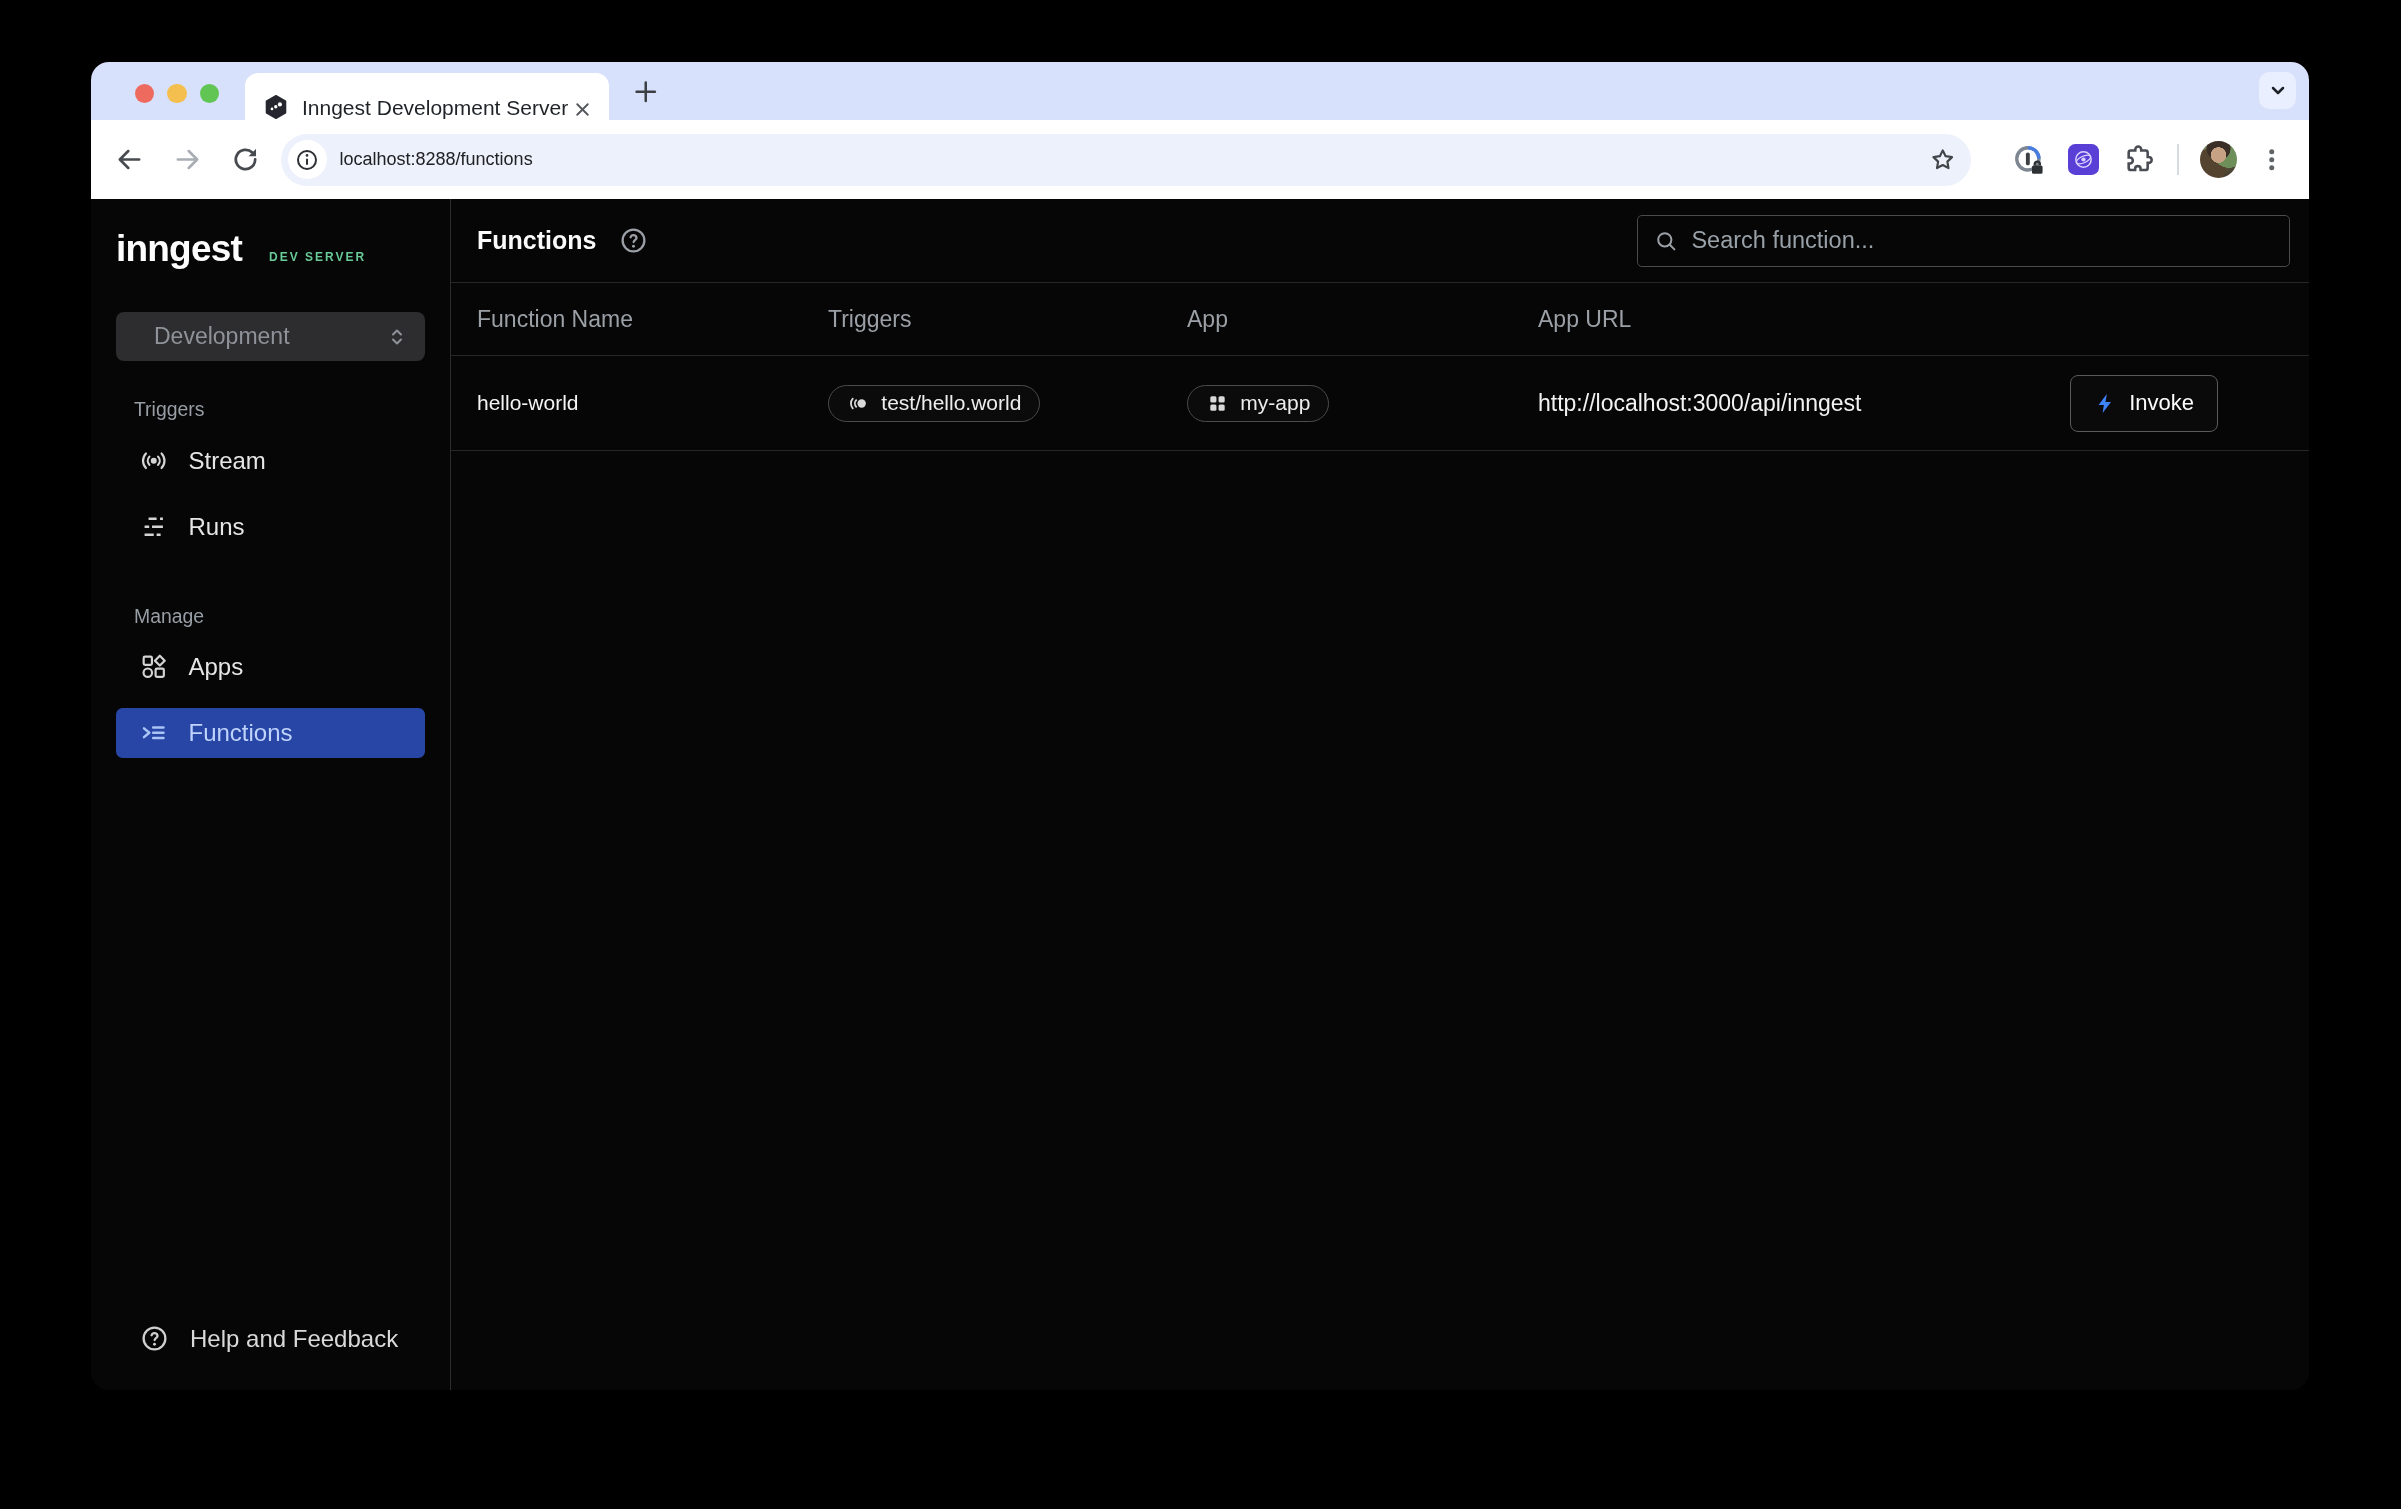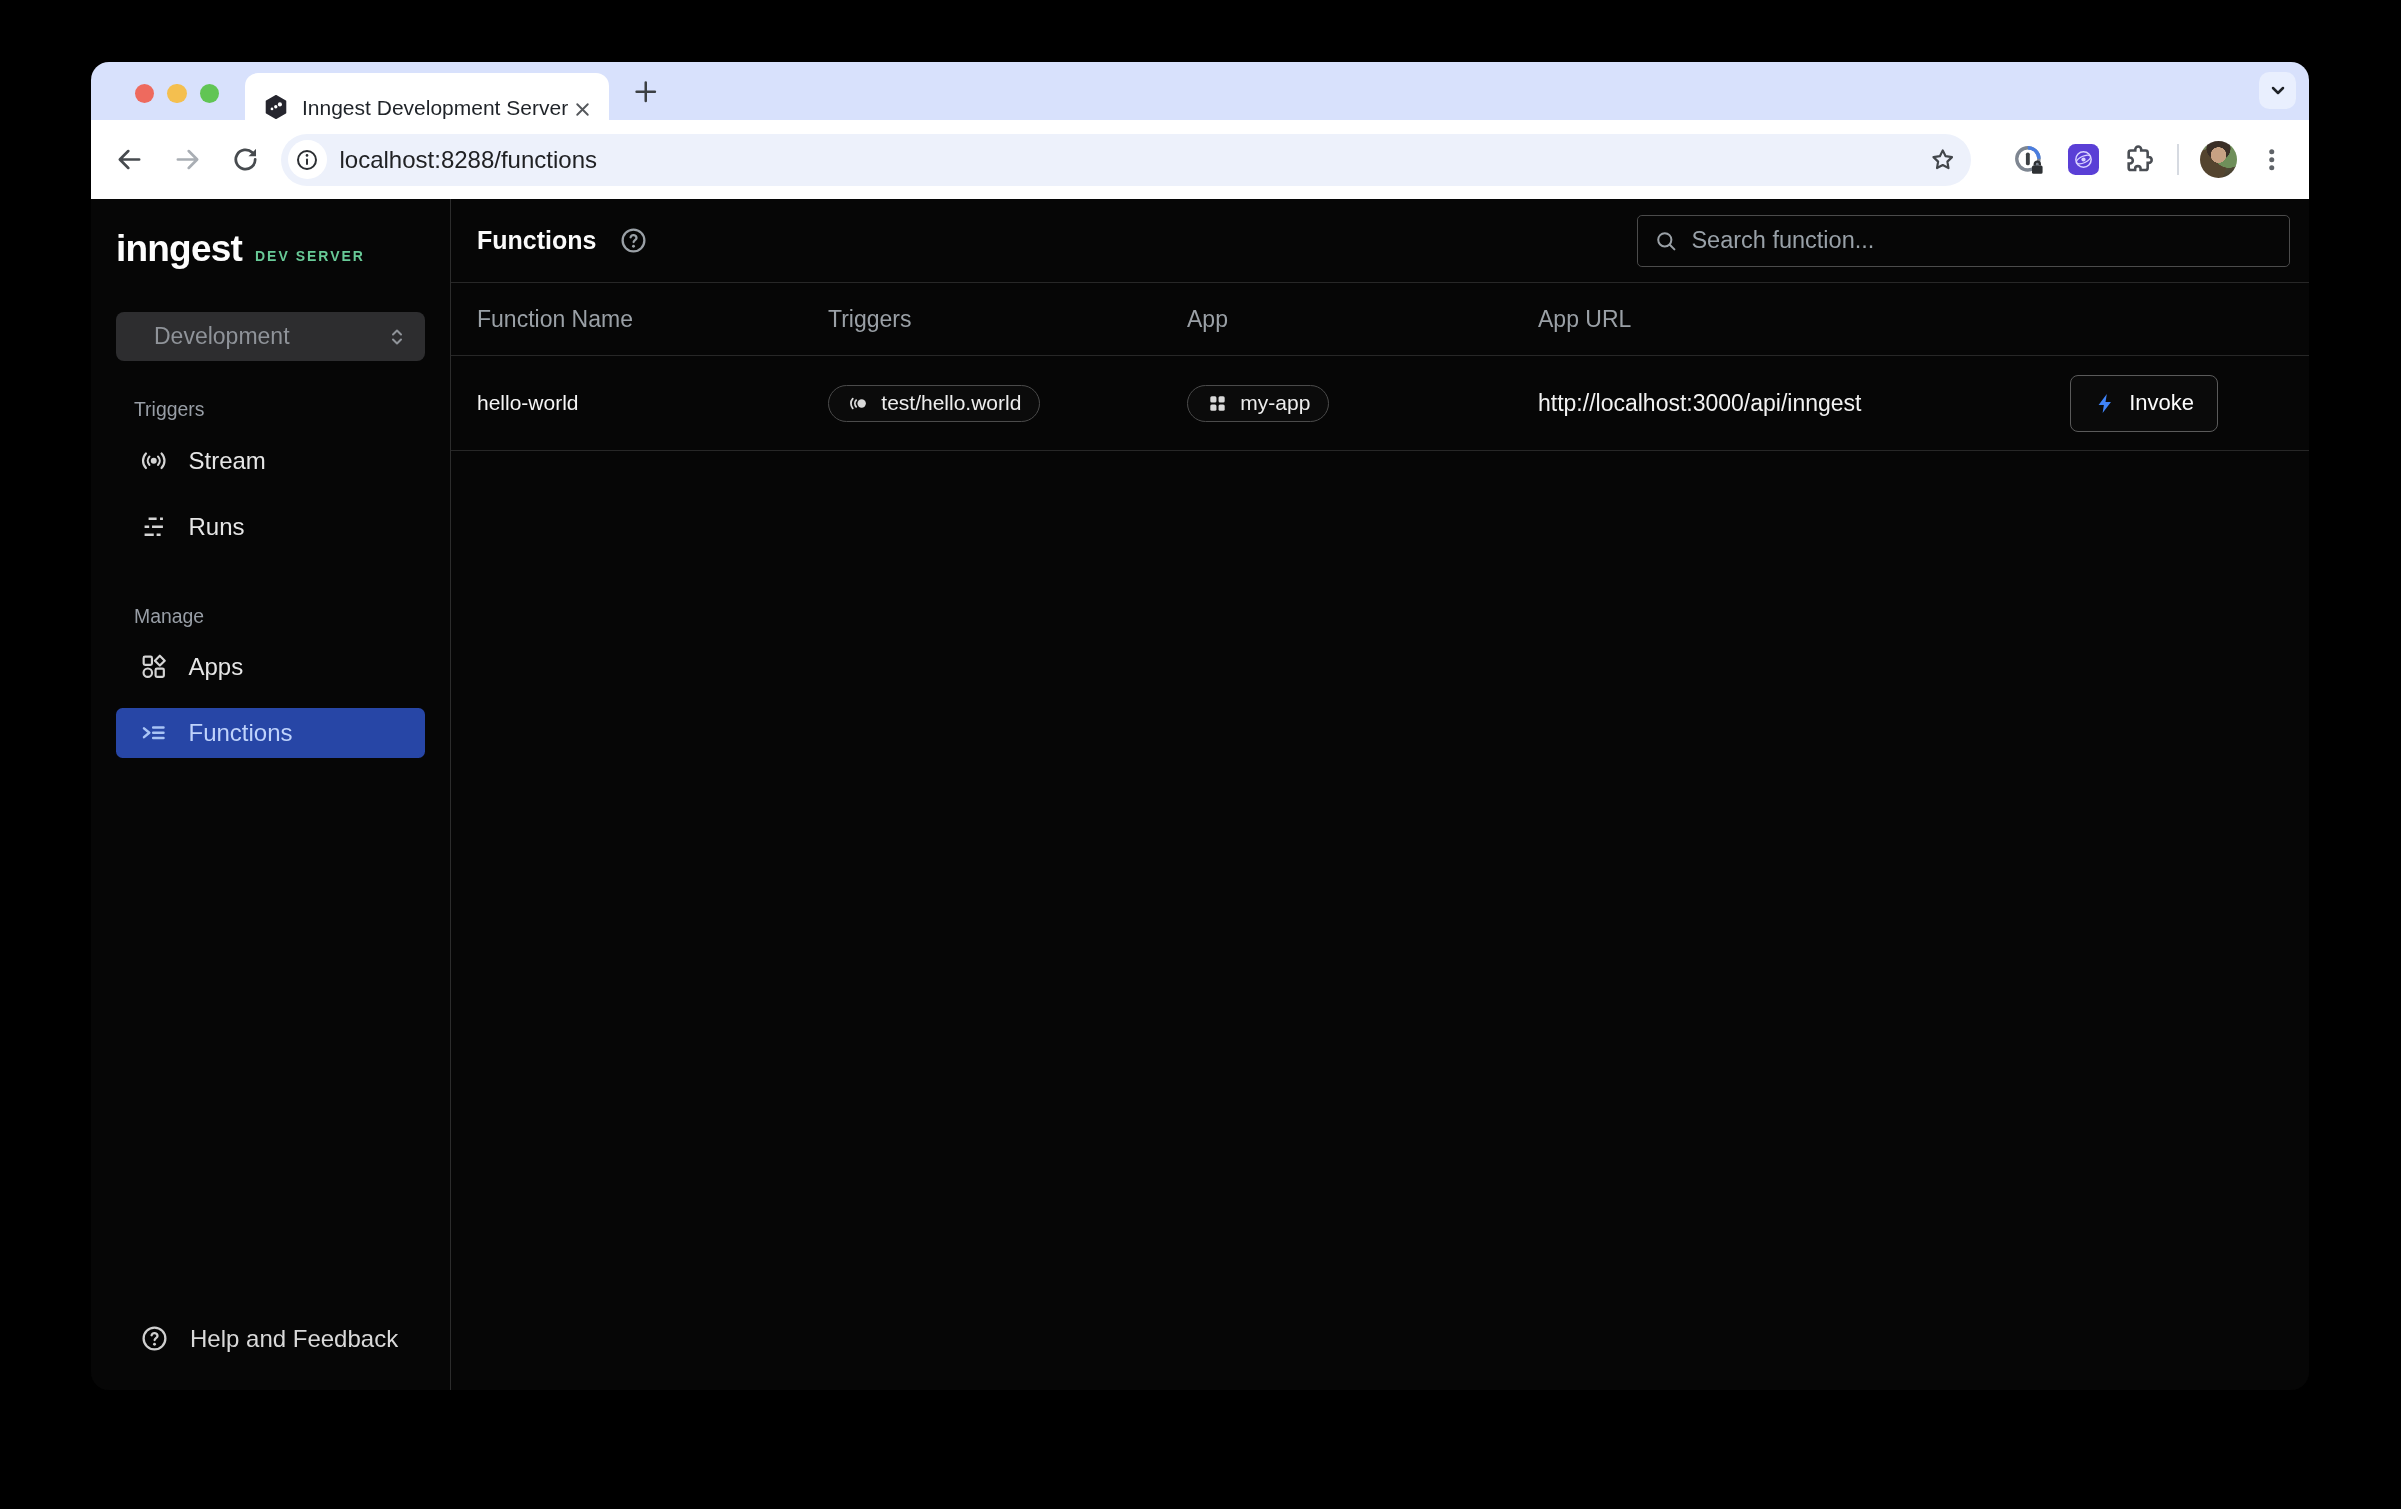--- a/index.html
+++ b/index.html
@@ -35,21 +35,21 @@
   .toolbar { height:79px; background:#fff; flex:none; display:flex; align-items:center; padding:0 24px 0 24px; }
   .nav-ic { width:29px; height:29px; flex:none; }
   .ic-back { color:#474b4f; margin-right:29px; }
   .ic-fwd { color:#a9aeb4; margin-right:29px; }
   .ic-reload { color:#474b4f; }
   .urlpill {
     flex:1; height:52px; background:#edf1fb; border-radius:26px; margin:0 18px 0 21px;
     display:flex; align-items:center; padding:0 14.6px 0 6.5px; min-width:0;
   }
   .info-chip { width:39px; height:39px; background:#fff; border-radius:50%; display:flex; align-items:center; justify-content:center; color:#2c2f33; flex:none; }
-  .url-text { font-size:24px; color:#202124; margin-left:13px; flex:1; white-space:nowrap; }
+  .url-text { font-size:18px; color:#202124; margin-left:13px; flex:1; white-space:nowrap; }
   .ic-star { width:27.5px; height:27.5px; color:#42464b; flex:none; }
   .ext { width:31px; height:31px; flex:none; margin-left:24px; position:relative; }
   .ext-1p-ring { color:#7e8691; }
   .ext-purple { background:#5a3fd6; border-radius:7.3px; display:flex; align-items:center; justify-content:center; }
   .ext-puzzle { color:#4a4e54; }
   .tb-sep { width:1.6px; height:31px; background:#d6dae1; margin-left:23px; flex:none; }
   .avatar {
     width:37px; height:37px; border-radius:50%; margin-left:21px; flex:none;
     background:
       radial-gradient(circle at 50% 38%, #c7a183 0 26%, transparent 27%),
@@ -60,21 +60,21 @@
   }
   .kebab { width:27.5px; height:27.5px; margin-left:21px; color:#5f6368; flex:none; }
 
   
   .content { flex:1; display:flex; min-height:0; background:#060606; }
 
   
   .sidebar { width:360px; flex:none; border-right:0.8px solid #2c2c2c; display:flex; flex-direction:column; padding:29px 25px 37px 25px; }
   .logo-row { display:flex; align-items:baseline; }
   .logo-word { font-size:37px; font-weight:700; color:#fdfdfd; letter-spacing:-0.8px; }
-  .logo-badge { font-size:14px; font-weight:600; color:#68ca97; letter-spacing:2px; margin-left:13px; }
+  .logo-badge { font-size:12px; font-weight:600; color:#68ca97; letter-spacing:2px; margin-left:27px; }
   .env-select {
     margin-top:42px; height:49px; background:#2d2d2f; border-radius:8px;
     display:flex; align-items:center; padding:0 16px 0 38px;
     color:#8f9399; font-size:23px;
   }
   .env-select .lbl { flex:1; }
   .env-select svg { width:24px; height:24px; color:#8f9399; }
   .section-label { margin:37px 0 14.6px 18px; font-size:19.4px; font-weight:500; color:#989ea6; }
   .navitem {
     height:50px; margin-bottom:16px; display:flex; align-items:center;

